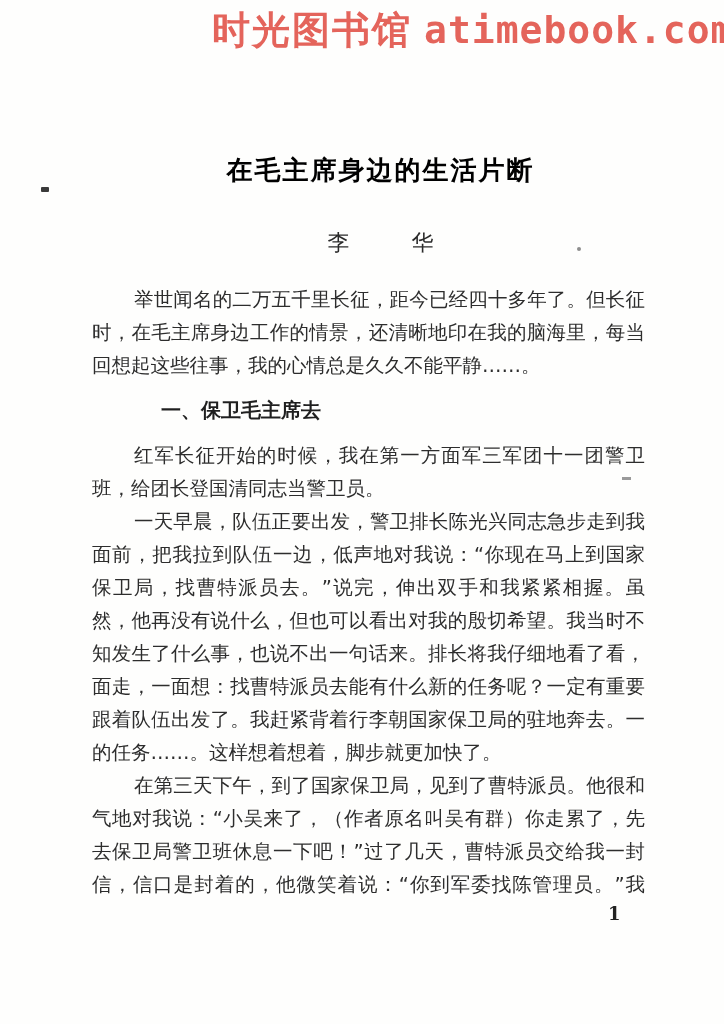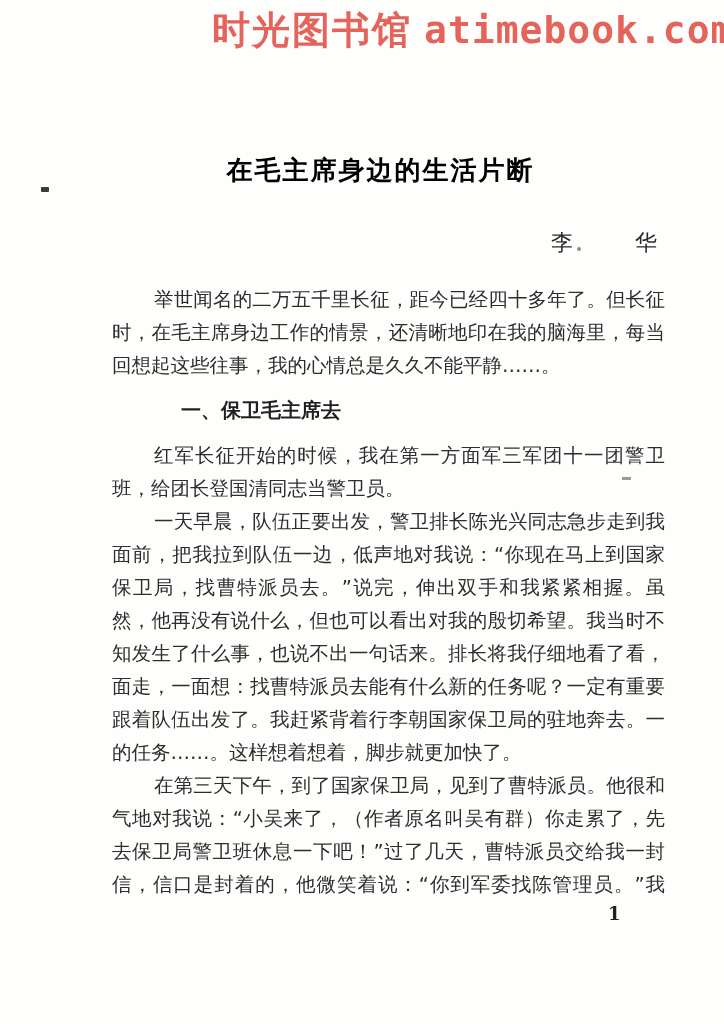--- a/index.html
+++ b/index.html
@@ -37,28 +37,28 @@
     margin: 0;
     text-align: center;
     font-size: 26px;
     font-weight: bold;
     letter-spacing: 2px;
     color: #000000;
   }
   .author {
     position: absolute;
     left: 104px; top: 228px; width: 553px;
-    text-align: right;
+    text-align: center;
     font-size: 22px;
     color: #2a2a2a;
   }
   .author-gap { display: inline-block; width: 62px; }
   .text-col {
     position: absolute;
-    left: 112px; top: 283px; width: 553px;
+    left: 92px; top: 283px; width: 553px;
     font-size: 19.5px;
     line-height: 33px;
     color: #2d2d2d;
   }
   .line { height: 33px; overflow: hidden; }
   .just { text-align: justify; text-align-last: justify; }
   .short { text-align: center; text-align-last: left; }
   .indent { padding-left: 42px; }
   .heading {
     font-weight: bold;

